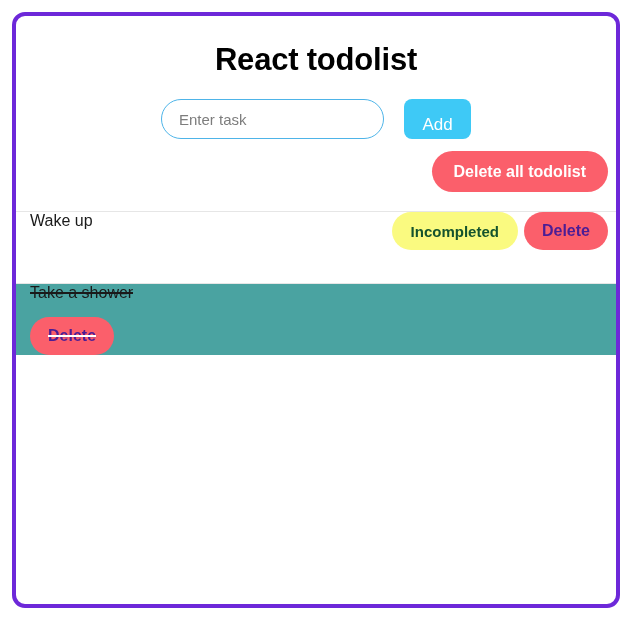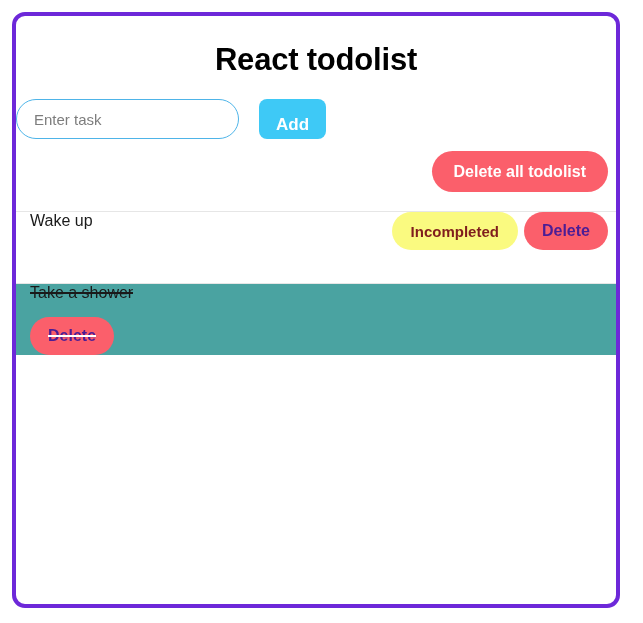--- a/index.html
+++ b/index.html
@@ -33,21 +33,21 @@
     text-align: center;
     font-size: 31px;
     font-weight: bold;
     color: #000000;
     letter-spacing: -0.2px;
   }
 
   .entry-row {
     display: flex;
     align-items: center;
-    justify-content: flex-start;
+    justify-content: center;
     gap: 20px;
     margin-top: 21px;
   }
 
   .task-input {
     box-sizing: border-box;
     width: 223px;
     height: 40px;
     padding: 0 17px;
     border: 1px solid #4eb4e8;
@@ -67,21 +67,21 @@
     box-sizing: border-box;
     height: 40px;
     min-width: 67px;
     padding: 16px 16px;
     border: none;
     border-radius: 8px;
     background: #3ec9f6;
     color: #ffffff;
     font-family: "Liberation Sans", sans-serif;
     font-size: 17px;
-    font-weight: bold;
+    font-weight: normal;
     cursor: pointer;
   }
 
   .delete-all-row {
     display: flex;
     justify-content: flex-end;
     padding-right: 8px;
     margin-top: 12px;
   }
 
@@ -138,21 +138,21 @@
     gap: 6px;
   }
 
   .status-button {
     box-sizing: border-box;
     height: 38px;
     padding: 0 19px;
     border: none;
     border-radius: 19px;
     background: #fafa80;
-    color: #7f1d1d;
+    color: #14532d;
     font-family: "Liberation Sans", sans-serif;
     font-size: 15px;
     font-weight: bold;
     cursor: pointer;
   }
 
   .todo-row.completed .status-button {
     background: #faf91e;
     text-decoration: line-through;
     text-decoration-color: #111111;

